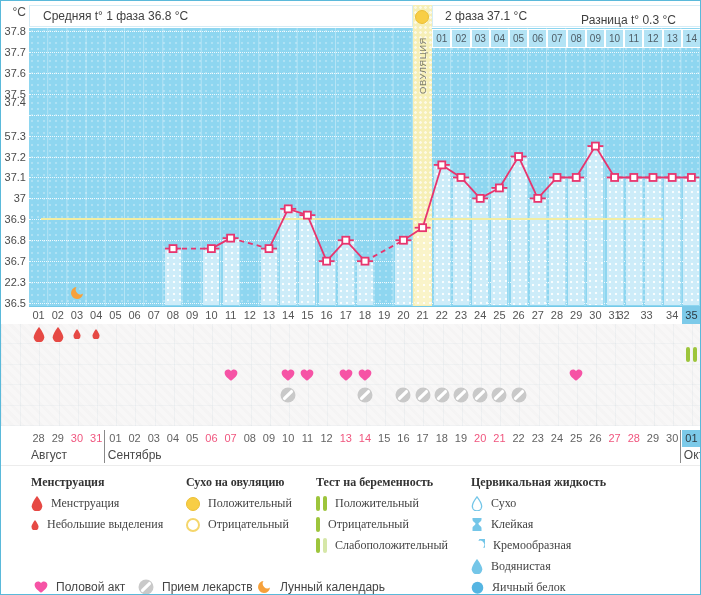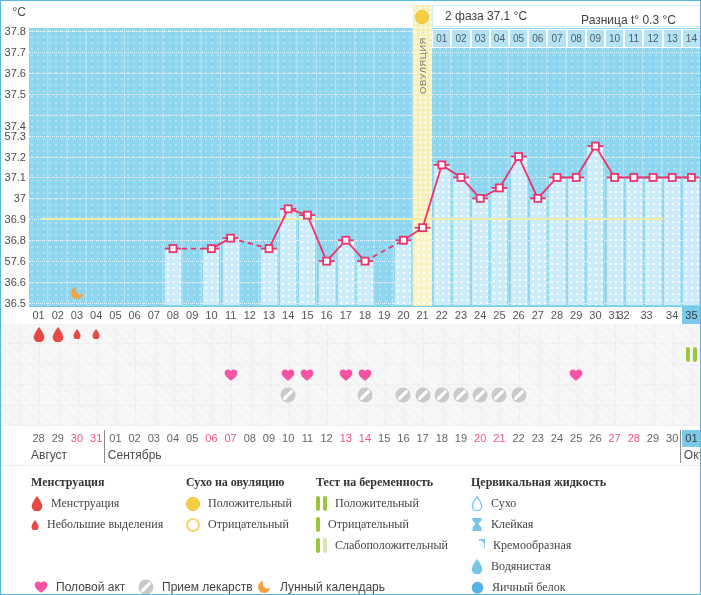--- a/index.html
+++ b/index.html
@@ -87,42 +87,45 @@
       <div class="gridline" style="top: 107.615px;"></div>
       <div class="gridline" style="top: 128.538px;"></div>
       <div class="gridline" style="top: 149.462px;"></div>
       <div class="gridline" style="top: 170.385px;"></div>
       <div class="gridline" style="top: 191.308px;"></div>
       <div class="gridline" style="top: 212.231px;"></div>
       <div class="gridline" style="top: 233.154px;"></div>
       <div class="gridline" style="top: 254.077px;"></div>
       <div class="gridline" style="top: 275px;"></div>
     </div>
+  <div class="abs hdr-band" id="phase1-band">
+    <span>Средняя t° 1 фаза 36.8 °C</span>
+  </div>
   <div class="abs" id="ovulation-col">
     <div class="abs" id="ovu-test-circle"></div>
     <div class="abs" id="ovulation-label">ОВУЛЯЦИЯ</div>
   </div>
   <div class="abs hdr-band" id="phase2-band">
     <span class="t1">2 фаза 37.1 °C</span>
     <span class="t2">Разница t° 0.3 °C</span>
   </div>
   <div class="abs" id="cal-sep"></div>
 <div class="ytick abs" style="top: 24px;">37.8</div>
     <div class="ytick abs" style="top: 44.9231px;">37.7</div>
     <div class="ytick abs" style="top: 65.8462px;">37.6</div>
     <div class="ytick abs" style="top: 86.7692px;">37.5</div>
-    <div class="ytick abs" style="top: 119px;">37.4</div>
+    <div class="ytick abs" style="top: 95px;">37.4</div>
     <div class="ytick abs" style="top: 128.615px;">57.3</div>
     <div class="ytick abs" style="top: 149.538px;">37.2</div>
     <div class="ytick abs" style="top: 170.462px;">37.1</div>
     <div class="ytick abs" style="top: 191.385px;">37</div>
     <div class="ytick abs" style="top: 212.308px;">36.9</div>
     <div class="ytick abs" style="top: 233.231px;">36.8</div>
-    <div class="ytick abs" style="top: 254.154px;">57.6</div>
-    <div class="ytick abs" style="top: 275.077px;">36.6</div>
+    <div class="ytick abs" style="top: 254.154px;">36.7</div>
+    <div class="ytick abs" style="top: 275.077px;">22.3</div>
     <div class="ytick abs" style="top: 296px;">36.5</div>
     <div class="bar" style="left: 164px; top: 247.6px; height: 56.4px;"></div>
     <div class="bar" style="left: 202.4px; top: 247.6px; height: 56.4px;"></div>
     <div class="bar" style="left: 221.6px; top: 237.138px; height: 66.8615px;"></div>
     <div class="bar" style="left: 260px; top: 247.6px; height: 56.4px;"></div>
     <div class="bar" style="left: 279.2px; top: 207.846px; height: 96.1538px;"></div>
     <div class="bar" style="left: 298.4px; top: 214.123px; height: 89.8769px;"></div>
     <div class="bar" style="left: 317.6px; top: 260.154px; height: 43.8462px;"></div>
     <div class="bar" style="left: 336.8px; top: 239.231px; height: 64.7692px;"></div>
     <div class="bar" style="left: 356px; top: 260.154px; height: 43.8462px;"></div>

